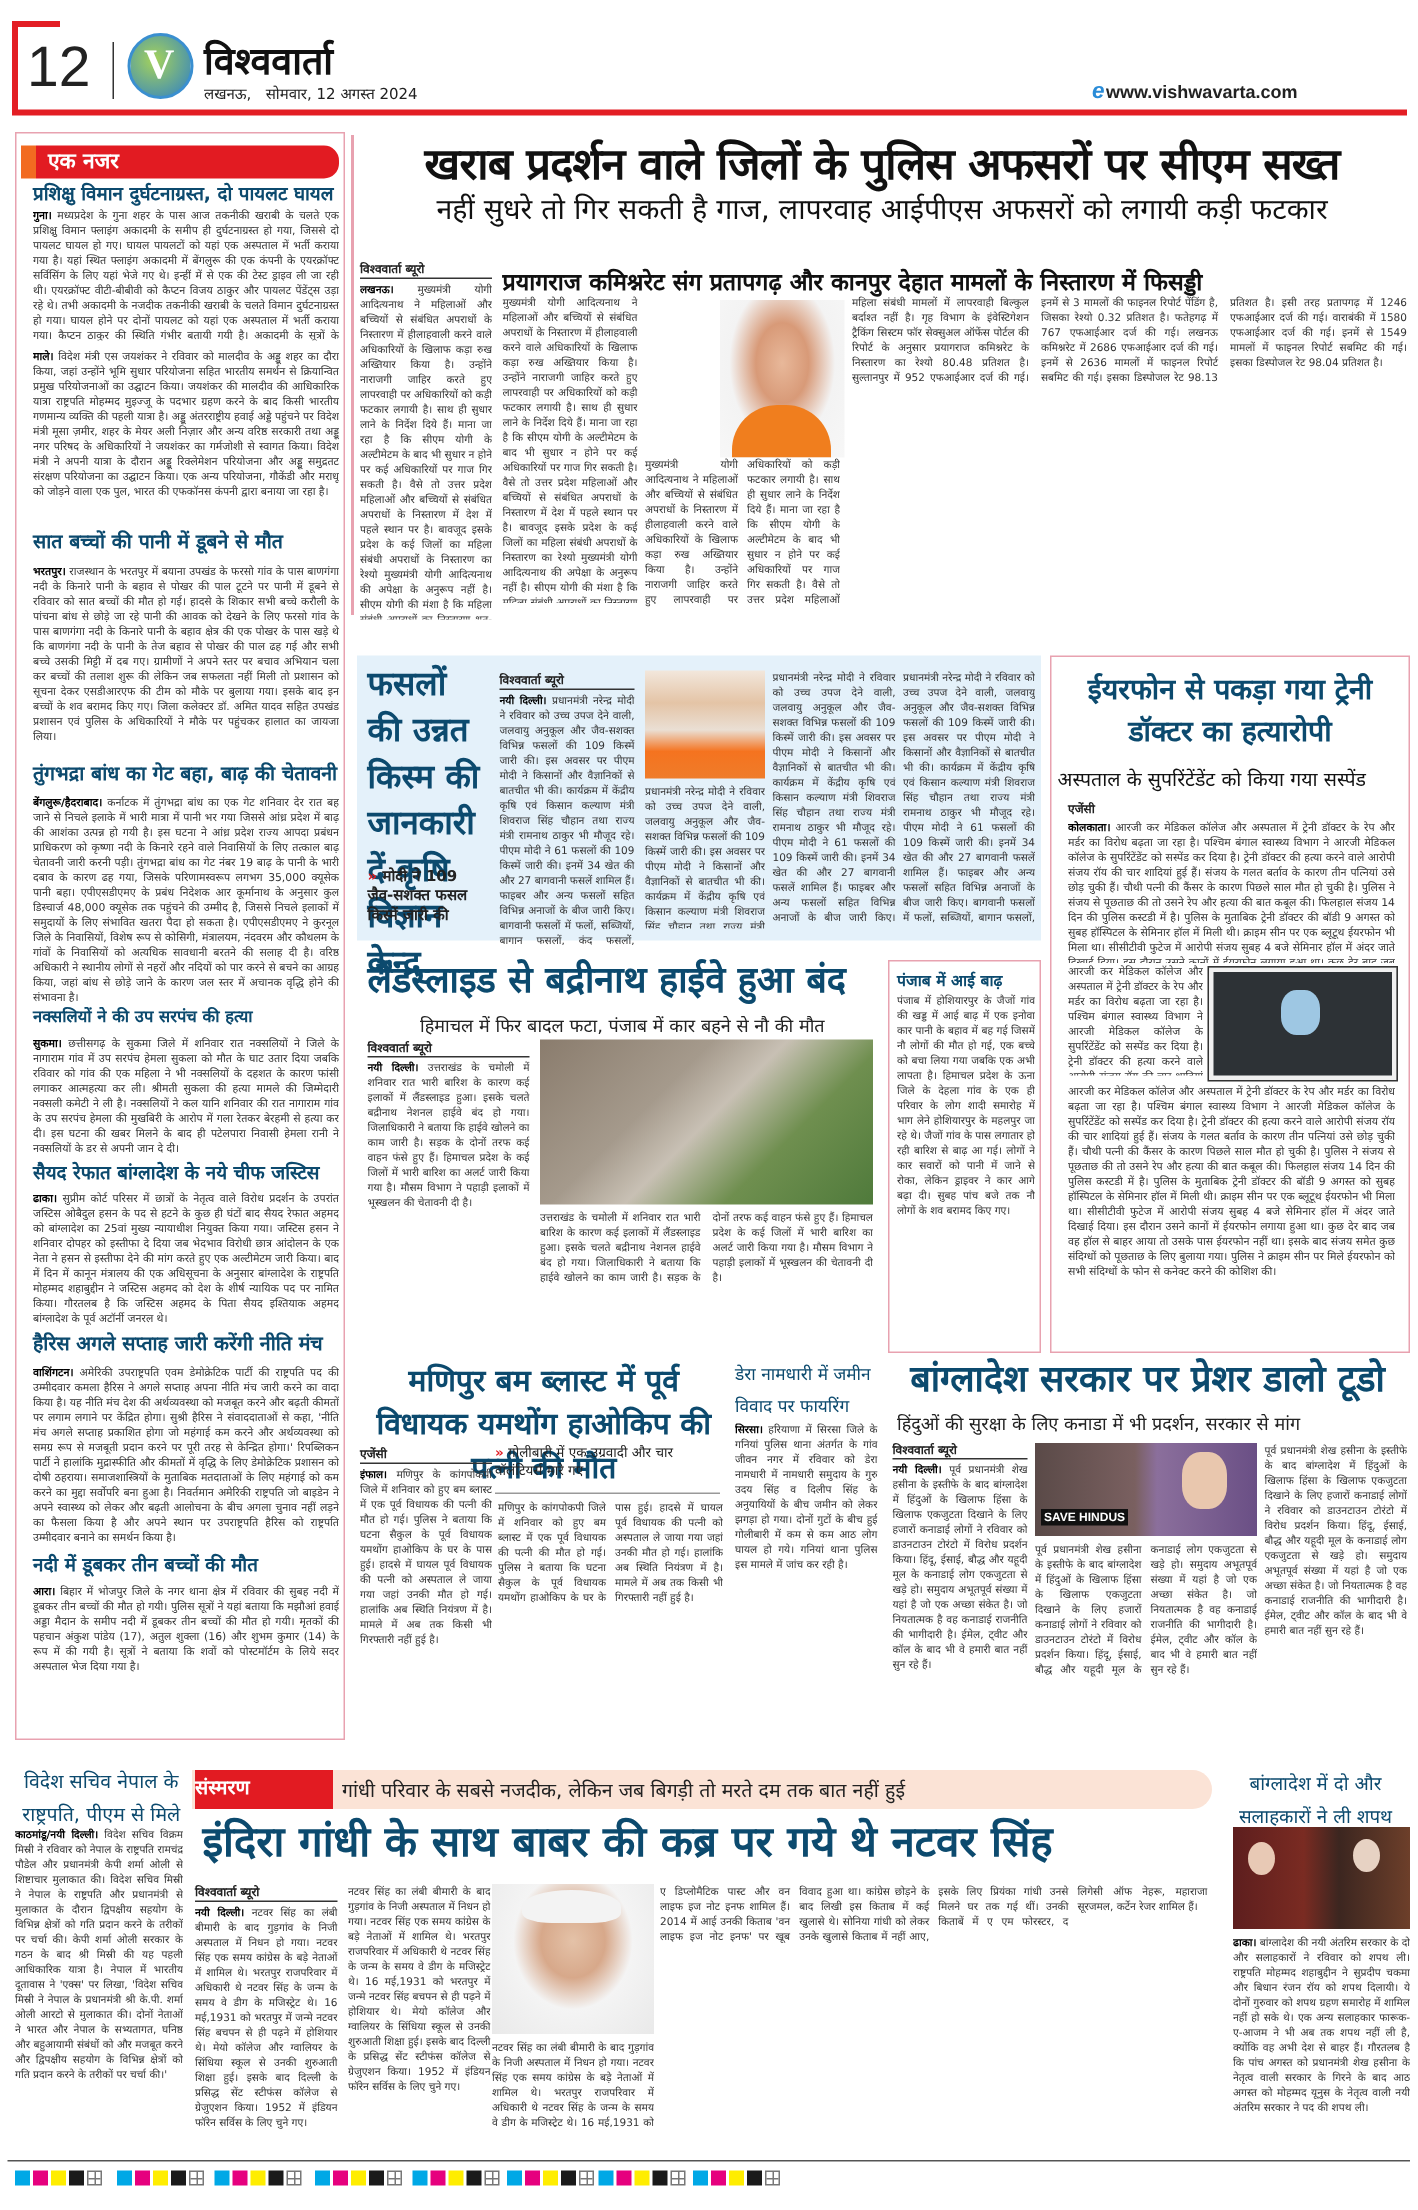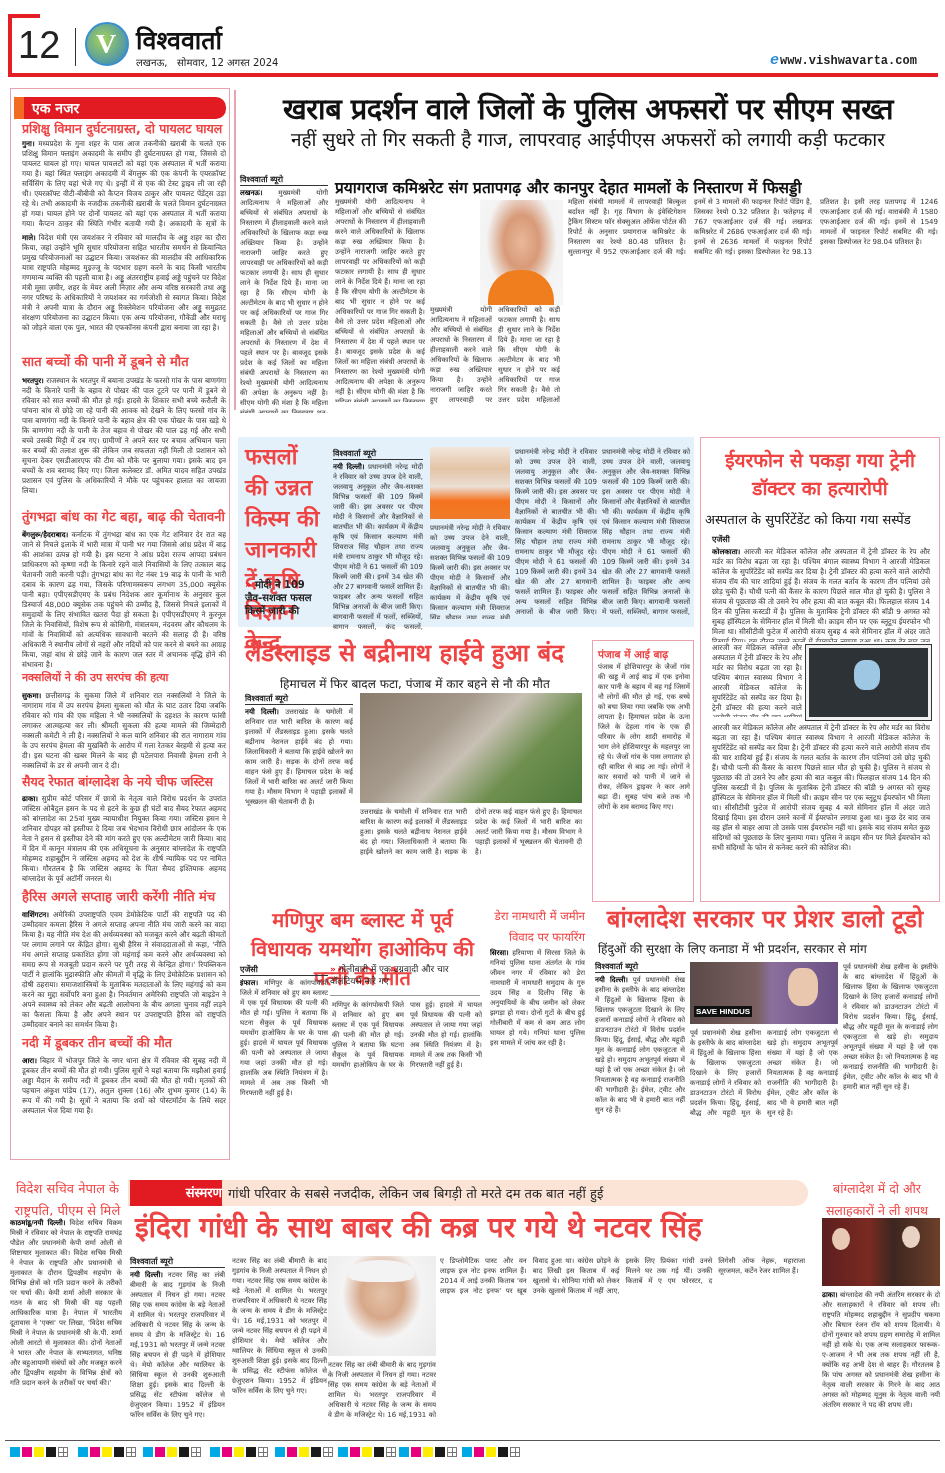--- a/index.html
+++ b/index.html
@@ -10,27 +10,27 @@
 .mast .redtop{position:absolute;left:8px;top:14px;width:32px;height:4px;background:#e31e24}
 .mast .redleft{position:absolute;left:8px;top:14px;width:4px;height:62px;background:#e31e24}
 .mast .redbot{position:absolute;left:8px;top:73px;width:930px;height:4px;background:#e31e24}
 .pageno{position:absolute;left:18px;top:24px;font-family:"Liberation Sans",sans-serif;font-size:38px;color:#222;font-weight:400}
 .vsep{position:absolute;left:75px;top:28px;width:1px;height:38px;background:#333}
 .logo{position:absolute;left:85px;top:22px;width:44px;height:44px;border-radius:50%;background:radial-gradient(circle at 40% 40%,#a6d35a,#2e7fc6);border:2px solid #3a8fd0}
 .logo span{position:absolute;left:9px;top:4px;font-size:28px;font-weight:700;color:#fff;font-family:"Liberation Serif",serif}
 .brand{position:absolute;left:136px;top:22px;font-size:25px;font-weight:700;color:#111}
 .dateline{position:absolute;left:136px;top:55px;font-size:10px;color:#222;white-space:pre}
 .section{position:absolute;left:420px;top:20px;font-size:34px;color:#111;letter-spacing:-1px}
-.web{position:absolute;left:770px;top:52px;font-size:12px;font-weight:700;color:#222;font-family:Liberation Mono, monospace}
+.web{position:absolute;left:728px;top:52px;font-size:12px;font-weight:700;color:#222;font-family:Liberation Sans, sans-serif}
 .web .e{color:#2a8cd8;font-size:15px;font-style:italic;margin-right:1px}
 
 .pinkbox{border:1px solid #e8a2b0}
 .colL{position:absolute;left:10px;top:88px;width:220px;height:1072px}
 .eknazar{position:absolute;left:14px;top:97px;width:212px;height:22px;background:linear-gradient(90deg,#f26b21 0,#f26b21 10px,#e21b22 10px,#e21b22 100%);border-radius:0 10px 10px 0;color:#fff;font-weight:700;font-size:14px;padding-left:18px;line-height:22px}
-.hl{font-weight:700;color:#ef4444;line-height:1.15}
+.hl{font-weight:700;color:#0c4a6e;line-height:1.15}
 .body{font-size:7.2px;line-height:10px;color:#333;text-align:justify}
 .body b{color:#000}
 .photo{background:#888;overflow:hidden}
 .mainhead{position:absolute;left:238px;top:88px;width:700px;font-size:29px;font-weight:700;text-align:center;color:#111;letter-spacing:-.5px}
 .mainsub{position:absolute;left:238px;top:126px;width:700px;font-size:19px;text-align:center;color:#111}
 .byline{font-size:8px;font-weight:700;border-bottom:1px solid #333;padding-bottom:1px;margin-bottom:2px}
 .lightblue{background:#e4f1fa}
 .cmyk{position:absolute;top:1440px;height:14px;display:flex;gap:2px}
 .cmyk i{display:block;width:10px;height:10px}
 .c{background:#00a8e6}.m{background:#e6007e}.y{background:#ffed00}.k{background:#1a1a1a}
@@ -165,21 +165,21 @@
 <div class="abs hl" style="left:240px;top:906px;width:245px;font-size:20px;line-height:29px;text-align:center">मणिपुर बम ब्लास्ट में पूर्व विधायक यमथोंग हाओकिप की पत्नी की मौत</div>
 <div class="abs" style="left:240px;top:963px;width:88px">
   <div class="byline">एजेंसी</div>
   <div class="body" style="height:188px;overflow:hidden;font-size:7px"><b>इंफाल।</b> <span>मणिपुर के कांगपोकपी जिले में शनिवार को हुए बम ब्लास्ट में एक पूर्व विधायक की पत्नी की मौत हो गई। पुलिस ने बताया कि घटना सैकुल के पूर्व विधायक यमथोंग हाओकिप के घर के पास हुई। हादसे में घायल पूर्व विधायक की पत्नी को अस्पताल ले जाया गया जहां उनकी मौत हो गई। हालांकि अब स्थिति नियंत्रण में है। मामले में अब तक किसी भी गिरफ्तारी नहीं हुई है।</span></div>
 </div>
 <div class="abs" style="left:330px;top:963px;width:150px;font-size:9px;line-height:12px;border-bottom:1px solid #999;padding-bottom:8px"><span style="color:#e21b22;font-weight:700">»</span> <span>गोलीबारी में एक उग्रवादी और चार वॉलंटियर्स मारे गए</span></div>
 <div class="abs" style="left:332px;top:1000px;width:150px">
   <div class="body" style="height:150px;overflow:hidden;font-size:7px;column-count:2;column-gap:6px">मणिपुर के कांगपोकपी जिले में शनिवार को हुए बम ब्लास्ट में एक पूर्व विधायक की पत्नी की मौत हो गई। पुलिस ने बताया कि घटना सैकुल के पूर्व विधायक यमथोंग हाओकिप के घर के पास हुई। हादसे में घायल पूर्व विधायक की पत्नी को अस्पताल ले जाया गया जहां उनकी मौत हो गई। हालांकि अब स्थिति नियंत्रण में है। मामले में अब तक किसी भी गिरफ्तारी नहीं हुई है।</div>
 </div>
 
-<div class="abs hl" style="left:490px;top:906px;width:95px;font-size:11.5px;font-weight:400;text-align:right;line-height:21px">डेरा नामधारी में जमीन विवाद पर फायरिंग</div>
+<div class="abs hl" style="left:490px;top:906px;width:95px;font-size:11.5px;font-weight:400;text-align:left;line-height:21px">डेरा नामधारी में जमीन विवाद पर फायरिंग</div>
 <div class="abs" style="left:490px;top:948px;width:95px">
   <div class="body" style="height:203px;overflow:hidden;font-size:7px"><b>सिरसा।</b> <span>हरियाणा में सिरसा जिले के गनियां पुलिस थाना अंतर्गत के गांव जीवन नगर में रविवार को डेरा नामधारी में नामधारी समुदाय के गुरु उदय सिंह व दिलीप सिंह के अनुयायियों के बीच जमीन को लेकर झगड़ा हो गया। दोनों गुटों के बीच हुई गोलीबारी में कम से कम आठ लोग घायल हो गये। गनियां थाना पुलिस इस मामले में जांच कर रही है।</span></div>
 </div>
 
 <div class="abs hl" style="left:590px;top:906px;width:350px;font-size:24px;white-space:nowrap;text-align:center">बांग्लादेश सरकार पर प्रेशर डालो टूडो</div>
 <div class="abs" style="left:598px;top:940px;width:350px;font-size:12px;text-align:left;white-space:nowrap">हिंदुओं की सुरक्षा के लिए कनाडा में भी प्रदर्शन, सरकार से मांग</div>
 <div class="abs" style="left:595px;top:960px;width:90px">
   <div class="byline">विश्ववार्ता ब्यूरो</div>
   <div class="body" style="height:180px;overflow:hidden;font-size:7px"><b>नयी दिल्ली।</b> <span>पूर्व प्रधानमंत्री शेख हसीना के इस्तीफे के बाद बांग्लादेश में हिंदुओं के खिलाफ हिंसा के खिलाफ एकजुटता दिखाने के लिए हजारों कनाडाई लोगों ने रविवार को डाउनटाउन टोरंटो में विरोध प्रदर्शन किया। हिंदू, ईसाई, बौद्ध और यहूदी मूल के कनाडाई लोग एकजुटता से खड़े हो। समुदाय अभूतपूर्व संख्या में यहां है जो एक अच्छा संकेत है। जो नियतात्मक है वह कनाडाई राजनीति की भागीदारी है। ईमेल, ट्वीट और कॉल के बाद भी वे हमारी बात नहीं सुन रहे हैं।</span></div>
 </div>
@@ -191,21 +191,21 @@
   <div class="body" style="height:118px;overflow:hidden;font-size:7px;column-count:2;column-gap:6px">पूर्व प्रधानमंत्री शेख हसीना के इस्तीफे के बाद बांग्लादेश में हिंदुओं के खिलाफ हिंसा के खिलाफ एकजुटता दिखाने के लिए हजारों कनाडाई लोगों ने रविवार को डाउनटाउन टोरंटो में विरोध प्रदर्शन किया। हिंदू, ईसाई, बौद्ध और यहूदी मूल के कनाडाई लोग एकजुटता से खड़े हो। समुदाय अभूतपूर्व संख्या में यहां है जो एक अच्छा संकेत है। जो नियतात्मक है वह कनाडाई राजनीति की भागीदारी है। ईमेल, ट्वीट और कॉल के बाद भी वे हमारी बात नहीं सुन रहे हैं।</div>
 </div>
 <div class="abs" style="left:843px;top:962px;width:95px">
   <div class="body" style="height:184px;overflow:hidden;font-size:7px">पूर्व प्रधानमंत्री शेख हसीना के इस्तीफे के बाद बांग्लादेश में हिंदुओं के खिलाफ हिंसा के खिलाफ एकजुटता दिखाने के लिए हजारों कनाडाई लोगों ने रविवार को डाउनटाउन टोरंटो में विरोध प्रदर्शन किया। हिंदू, ईसाई, बौद्ध और यहूदी मूल के कनाडाई लोग एकजुटता से खड़े हो। समुदाय अभूतपूर्व संख्या में यहां है जो एक अच्छा संकेत है। जो नियतात्मक है वह कनाडाई राजनीति की भागीदारी है। ईमेल, ट्वीट और कॉल के बाद भी वे हमारी बात नहीं सुन रहे हैं।</div>
 </div>
 
 <div class="abs hl" style="left:10px;top:1178px;width:115px;font-size:13px;font-weight:400;text-align:center;line-height:22px">विदेश सचिव नेपाल के राष्ट्रपति, पीएम से मिले</div>
 <div class="abs body" style="left:10px;top:1218px;width:112px;height:210px;overflow:hidden;font-size:7px"><b>काठमांडू/नयी दिल्ली।</b> <span>विदेश सचिव विक्रम मिस्री ने रविवार को नेपाल के राष्ट्रपति रामचंद्र पौडेल और प्रधानमंत्री केपी शर्मा ओली से शिष्टाचार मुलाकात की। विदेश सचिव मिस्री ने नेपाल के राष्ट्रपति और प्रधानमंत्री से मुलाकात के दौरान द्विपक्षीय सहयोग के विभिन्न क्षेत्रों को गति प्रदान करने के तरीकों पर चर्चा की। केपी शर्मा ओली सरकार के गठन के बाद श्री मिस्री की यह पहली आधिकारिक यात्रा है। नेपाल में भारतीय दूतावास ने 'एक्स' पर लिखा, 'विदेश सचिव मिस्री ने नेपाल के प्रधानमंत्री श्री के.पी. शर्मा ओली आरटो से मुलाकात की। दोनों नेताओं ने भारत और नेपाल के सभ्यतागत, घनिष्ठ और बहुआयामी संबंधों को और मजबूत करने और द्विपक्षीय सहयोग के विभिन्न क्षेत्रों को गति प्रदान करने के तरीकों पर चर्चा की।'</span></div>
 
 <div class="abs pinkbanner" style="left:128px;top:1180px;width:680px;height:26px"></div>
-<div class="abs redlabel" style="left:130px;top:1180px;width:92px;height:26px;font-size:13px;line-height:26px;text-align:right">संस्मरण</div>
+<div class="abs redlabel" style="left:130px;top:1180px;width:92px;height:26px;font-size:13px;line-height:26px;text-align:left">संस्मरण</div>
 <div class="abs" style="left:228px;top:1184px;width:570px;font-size:13px;white-space:nowrap">गांधी परिवार के सबसे नजदीक, लेकिन जब बिगड़ी तो मरते दम तक बात नहीं हुई</div>
 <div class="abs hl" style="left:135px;top:1212px;width:640px;font-size:28px;white-space:nowrap">इंदिरा गांधी के साथ बाबर की कब्र पर गये थे नटवर सिंह</div>
 <div class="abs" style="left:130px;top:1255px;width:95px">
   <div class="byline">विश्ववार्ता ब्यूरो</div>
   <div class="body" style="height:160px;overflow:hidden;font-size:7px"><b>नयी दिल्ली।</b> <span>नटवर सिंह का लंबी बीमारी के बाद गुड़गांव के निजी अस्पताल में निधन हो गया। नटवर सिंह एक समय कांग्रेस के बड़े नेताओं में शामिल थे। भरतपुर राजपरिवार में अधिकारी थे नटवर सिंह के जन्म के समय वे डीग के मजिस्ट्रेट थे। 16 मई,1931 को भरतपुर में जन्मे नटवर सिंह बचपन से ही पढ़ने में होशियार थे। मेयो कॉलेज और ग्वालियर के सिंधिया स्कूल से उनकी शुरुआती शिक्षा हुई। इसके बाद दिल्ली के प्रसिद्ध सेंट स्टीफंस कॉलेज से ग्रेजुएशन किया। 1952 में इंडियन फॉरेन सर्विस के लिए चुने गए।</span></div>
 </div>
 <div class="abs" style="left:232px;top:1256px;width:95px">
   <div class="body" style="height:160px;overflow:hidden;font-size:7px">नटवर सिंह का लंबी बीमारी के बाद गुड़गांव के निजी अस्पताल में निधन हो गया। नटवर सिंह एक समय कांग्रेस के बड़े नेताओं में शामिल थे। भरतपुर राजपरिवार में अधिकारी थे नटवर सिंह के जन्म के समय वे डीग के मजिस्ट्रेट थे। 16 मई,1931 को भरतपुर में जन्मे नटवर सिंह बचपन से ही पढ़ने में होशियार थे। मेयो कॉलेज और ग्वालियर के सिंधिया स्कूल से उनकी शुरुआती शिक्षा हुई। इसके बाद दिल्ली के प्रसिद्ध सेंट स्टीफंस कॉलेज से ग्रेजुएशन किया। 1952 में इंडियन फॉरेन सर्विस के लिए चुने गए।</div>
 </div>
 <div class="abs photo" style="left:328px;top:1256px;width:108px;height:100px;background:radial-gradient(ellipse at 50% 38%,#e4c2a8 0,#d7a88a 28%,#f4f4f4 52%,#e9e9e9 100%)">

